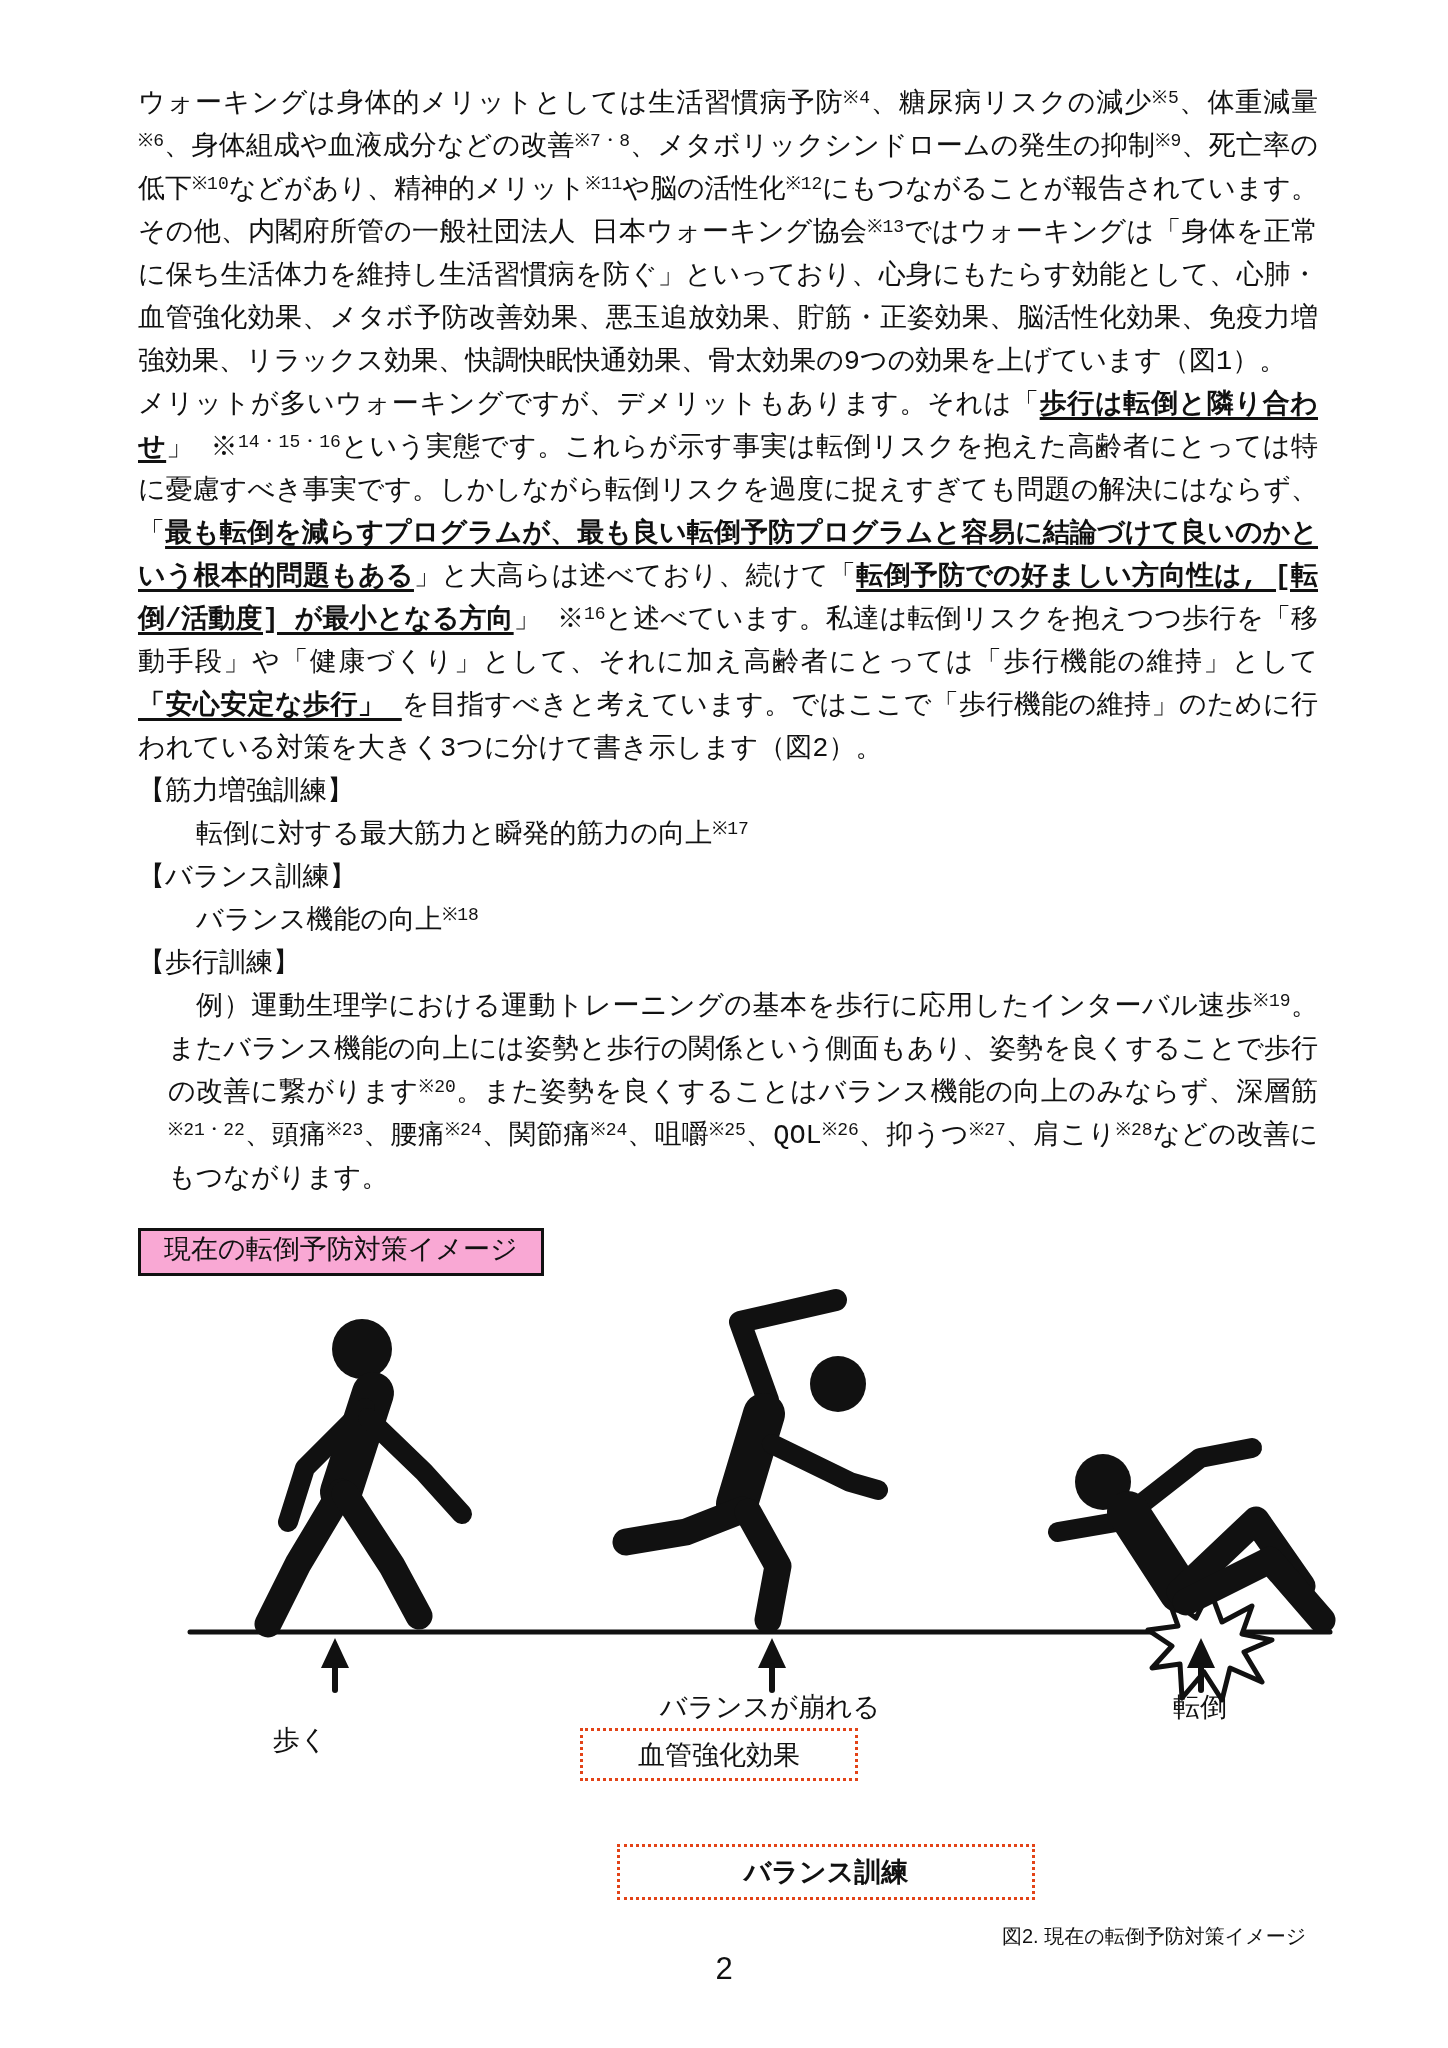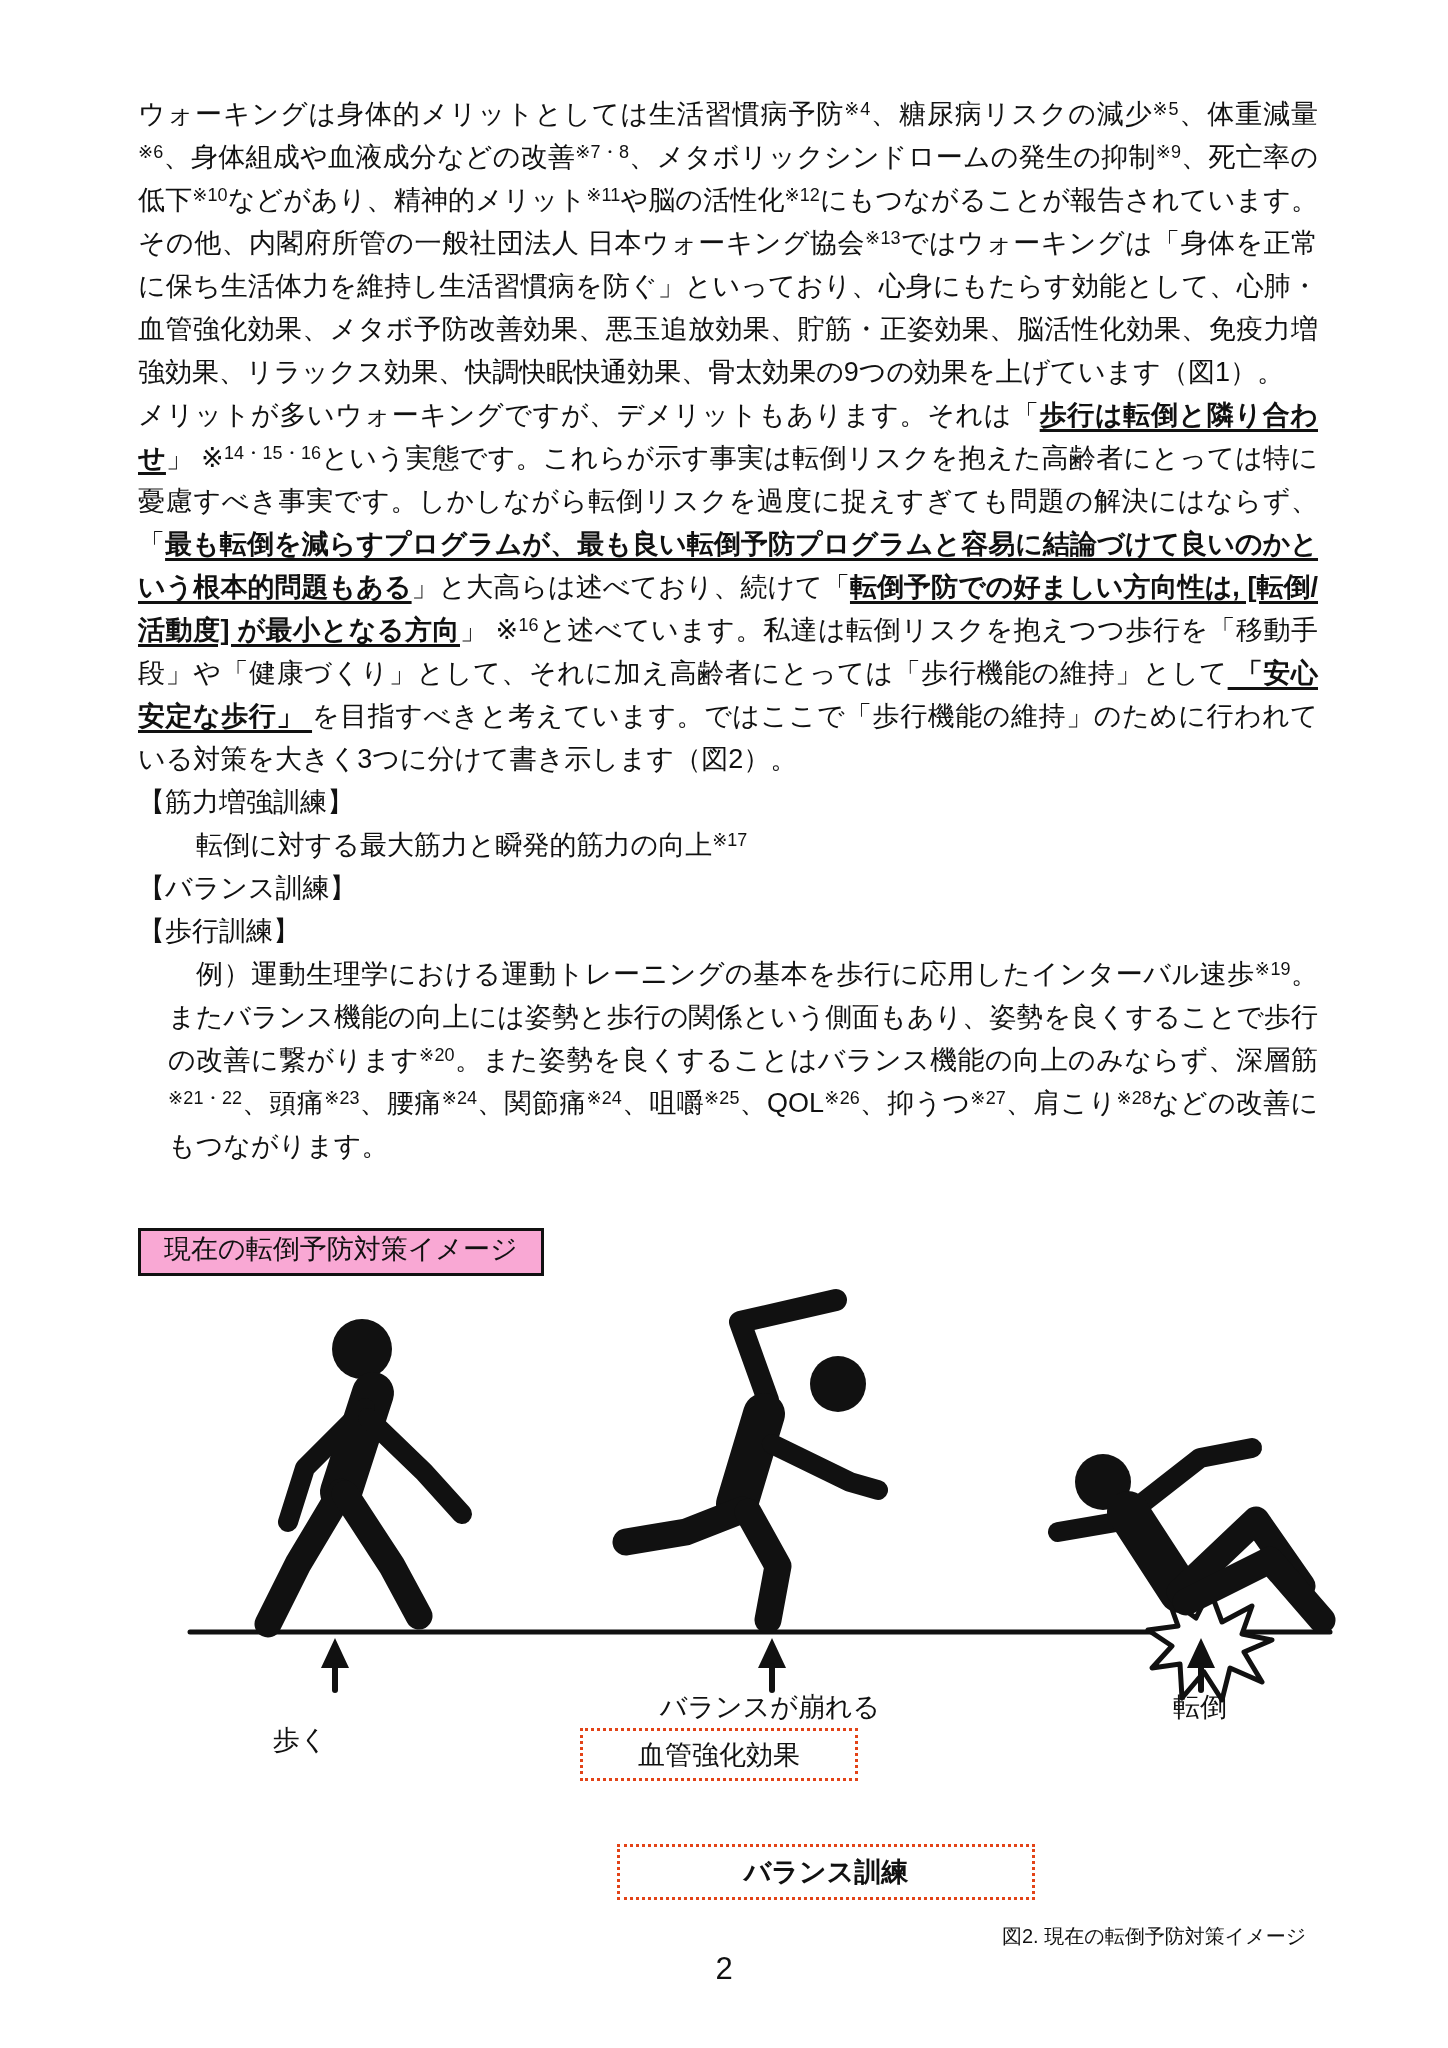--- a/index.html
+++ b/index.html
@@ -6,23 +6,24 @@
   .page{
     position:relative;
     width:1448px;height:2048px;
     background:#ffffff;
     overflow:hidden;
     font-family:"Liberation Sans","DejaVu Sans",sans-serif;
     color:#111111;
   }
   
   .text-col{
-    position:absolute;left:138px;top:93px;width:1180px;
+    position:absolute;left:138px;top:83px;width:1180px;
     font-size:27px;line-height:43px;
     text-align:justify;
+    font-family:Liberation Mono, monospace;
   }
   .para{margin:0;}
   .indent{text-indent:28px;margin-left:30px;}
   .sup{font-size:18px;vertical-align:8px;line-height:0;}
   .bu{font-weight:700;text-decoration:underline;text-decoration-thickness:2.5px;text-underline-offset:5px;}
   
   .label-box{
     position:absolute;left:138px;top:1228px;height:48px;
     border:3px solid #111;box-sizing:border-box;
     display:flex;align-items:flex-start;padding:0 23px;
@@ -58,20 +59,21 @@
   <div class="text-col">
     <p class="para"><span>ウォーキングは身体的メリットとしては生活習慣病予防</span><span class="sup">※4</span><span>、糖尿病リスクの減少</span><span class="sup">※5</span><span>、体重減量</span><span class="sup">※6</span><span>、身体組成や血液成分などの改善</span><span class="sup">※7・8</span><span>、メタボリックシンドロームの発生の抑制</span><span class="sup">※9</span><span>、死亡率の低下</span><span class="sup">※10</span><span>などがあり、精神的メリット</span><span class="sup">※11</span><span>や脳の活性化</span><span class="sup">※12</span><span>にもつながることが報告されています。その他、内閣府所管の一般社団法人 日本ウォーキング協会</span><span class="sup">※13</span><span>ではウォーキングは「身体を正常に保ち生活体力を維持し生活習慣病を防ぐ」といっており、心身にもたらす効能として、心肺・血管強化効果、メタボ予防改善効果、悪玉追放効果、貯筋・正姿効果、脳活性化効果、免疫力増強効果、リラックス効果、快調快眠快通効果、骨太効果の9つの効果を上げています（図1）。</span></p>
     <p class="para"><span>メリットが多いウォーキングですが、デメリットもあります。それは「</span><span class="bu">歩行は転倒と隣り合わせ</span><span>」 ※</span><span class="sup">14・15・16</span><span>という実態です。これらが示す事実は転倒リスクを抱えた高齢者にとっては特に憂慮すべき事実です。しかしながら転倒リスクを過度に捉えすぎても問題の解決にはならず、「</span><span class="bu">最も転倒を減らすプログラムが、最も良い転倒予防プログラムと容易に結論づけて良いのかという根本的問題もある</span><span>」と大高らは述べており、続けて「</span><span class="bu">転倒予防での好ましい方向性は, [転倒/活動度] が最小となる方向</span><span>」 ※</span><span class="sup">16</span><span>と述べています。私達は転倒リスクを抱えつつ歩行を「移動手段」や「健康づくり」として、それに加え高齢者にとっては「歩行機能の維持」として</span><span class="bu"> 「安心安定な歩行」 </span><span>を目指すべきと考えています。ではここで「歩行機能の維持」のために行われている対策を大きく3つに分けて書き示します（図2）。</span></p>
 
     <div>
       <p class="para">【筋力増強訓練】</p>
       <p class="para indent"><span>転倒に対する最大筋力と瞬発的筋力の向上</span><span class="sup">※17</span></p>
     </div>
     <div>
       <p class="para">【バランス訓練】</p>
+      <p class="para indent"><span>バランス機能の向上</span><span class="sup">※18</span></p>
     </div>
     <div>
       <p class="para">【歩行訓練】</p>
       <p class="para indent"><span>例）運動生理学における運動トレーニングの基本を歩行に応用したインターバル速歩</span><span class="sup">※19</span><span>。またバランス機能の向上には姿勢と歩行の関係という側面もあり、姿勢を良くすることで歩行の改善に繋がります</span><span class="sup">※20</span><span>。また姿勢を良くすることはバランス機能の向上のみならず、深層筋</span><span class="sup">※21・22</span><span>、頭痛</span><span class="sup">※23</span><span>、腰痛</span><span class="sup">※24</span><span>、関節痛</span><span class="sup">※24</span><span>、咀嚼</span><span class="sup">※25</span><span>、QOL</span><span class="sup">※26</span><span>、抑うつ</span><span class="sup">※27</span><span>、肩こり</span><span class="sup">※28</span><span>などの改善にもつながります。</span></p>
     </div>
   </div>
 
   <div class="label-box">
     <span>現在の転倒予防対策イメージ</span>
   </div>

